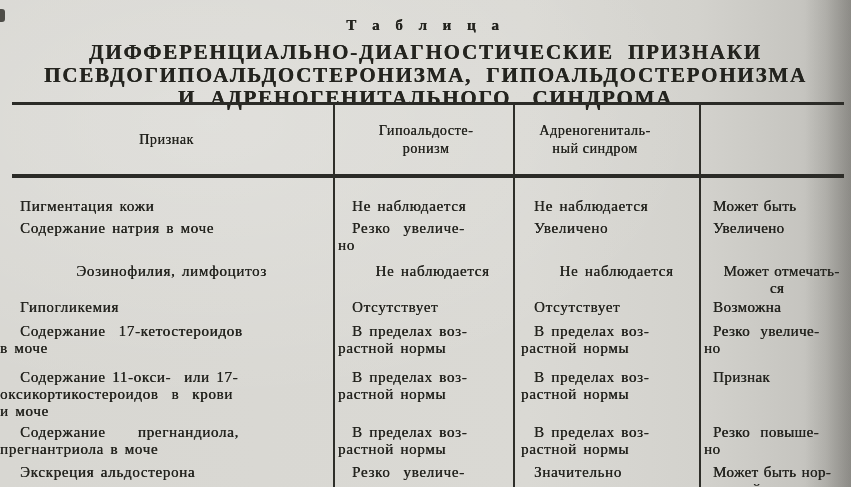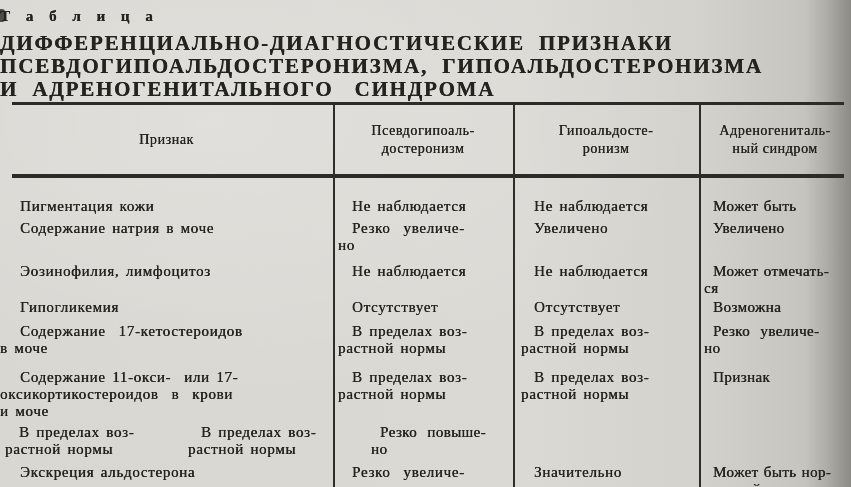--- a/index.html
+++ b/index.html
@@ -19,21 +19,21 @@
   .edge-shade {
     position: absolute; top: 0; bottom: 0; right: 0; width: 46px;
     background: linear-gradient(90deg, rgba(60,58,52,0) 0%, rgba(60,58,52,0.10) 45%, rgba(48,46,42,0.30) 100%);
     pointer-events: none;
   }
   .smudge {
     position: absolute; left: 0; top: 9px; width: 5px; height: 13px;
     background: #35342f; border-radius: 0 3px 3px 0; opacity: .85;
   }
   
-  .caption { position: absolute; top: 8px; left: 0; width: 100%; text-align: left; }
+  .caption { position: absolute; top: 17px; left: 0; width: 100%; text-align: center; }
   .tbl-label {
     font-weight: bold; font-size: 15px; letter-spacing: 6px;
     white-space: pre; text-shadow: 0.3px 0 0 currentColor;
   }
   .title-lines { margin-top: 7px; }
   .title-line {
     font-weight: bold; font-size: 21px; line-height: 23px; letter-spacing: 1.8px;
     white-space: pre; text-shadow: 0.3px 0 0 currentColor;
   }
   
@@ -52,21 +52,21 @@
   .th {
     text-align: center; font-size: 14px; line-height: 18px;
     letter-spacing: 0.6px; white-space: pre;
     text-shadow: 0.3px 0 0 currentColor;
   }
   
   .tbody { position: absolute; top: 180px; left: 0; width: 851px; }
   .trow { display: flex; align-items: flex-start; }
   .trow:nth-child(1) { margin-top: 18px; }
   .trow:nth-child(2) { margin-top: 5px; }
-  .trow:nth-child(3) { margin-top: 9px; }
+  .trow:nth-child(3) { margin-top: 9px; text-align: center; }
   .trow:nth-child(4) { margin-top: 2px; }
   .trow:nth-child(5) { margin-top: 7px; }
   .trow:nth-child(6) { margin-top: 12px; }
   .trow:nth-child(7) { margin-top: 4px; }
   .trow:nth-child(8) { margin-top: 6px; }
   .td {
     font-size: 15px; line-height: 17px; letter-spacing: 0.7px; word-spacing: 2px;
     white-space: pre; text-shadow: 0.35px 0 0 currentColor;
   }
   
@@ -96,22 +96,20 @@
   </div>
 
   <div class="rule rule-top"></div>
   <div class="rule rule-mid"></div>
   <div class="vline vline-1"></div>
   <div class="vline vline-2"></div>
   <div class="vline vline-3"></div>
 
   <div class="thead">
     <div class="th c0">Признак</div>
-    <div class="th c1">Псевдогипоаль-
-достеронизм</div>
     <div class="th c2">Гипоальдосте-
 ронизм</div>
     <div class="th c3">Адреногениталь-
 ный синдром</div>
   </div>
 
   <div class="tbody">
     <div class="trow">
       <div class="td c0">Пигментация кожи</div>
       <div class="td c1">Не наблюдается</div>
@@ -152,20 +150,22 @@
       <div class="td c0">Содержание 11-окси-  или 17-
 оксикортикостероидов  в  крови
 и моче</div>
       <div class="td c1">В пределах воз-
 растной нормы</div>
       <div class="td c2">В пределах воз-
 растной нормы</div>
       <div class="td c3">Признак</div>
     </div>
     <div class="trow">
+      <div class="td c0">Содержание     прегнандиола,
+прегнантриола в моче</div>
       <div class="td c1">В пределах воз-
 растной нормы</div>
       <div class="td c2">В пределах воз-
 растной нормы</div>
       <div class="td c3">Резко  повыше-
 но</div>
     </div>
     <div class="trow">
       <div class="td c0">Экскреция альдостерона</div>
       <div class="td c1">Резко  увеличе-

